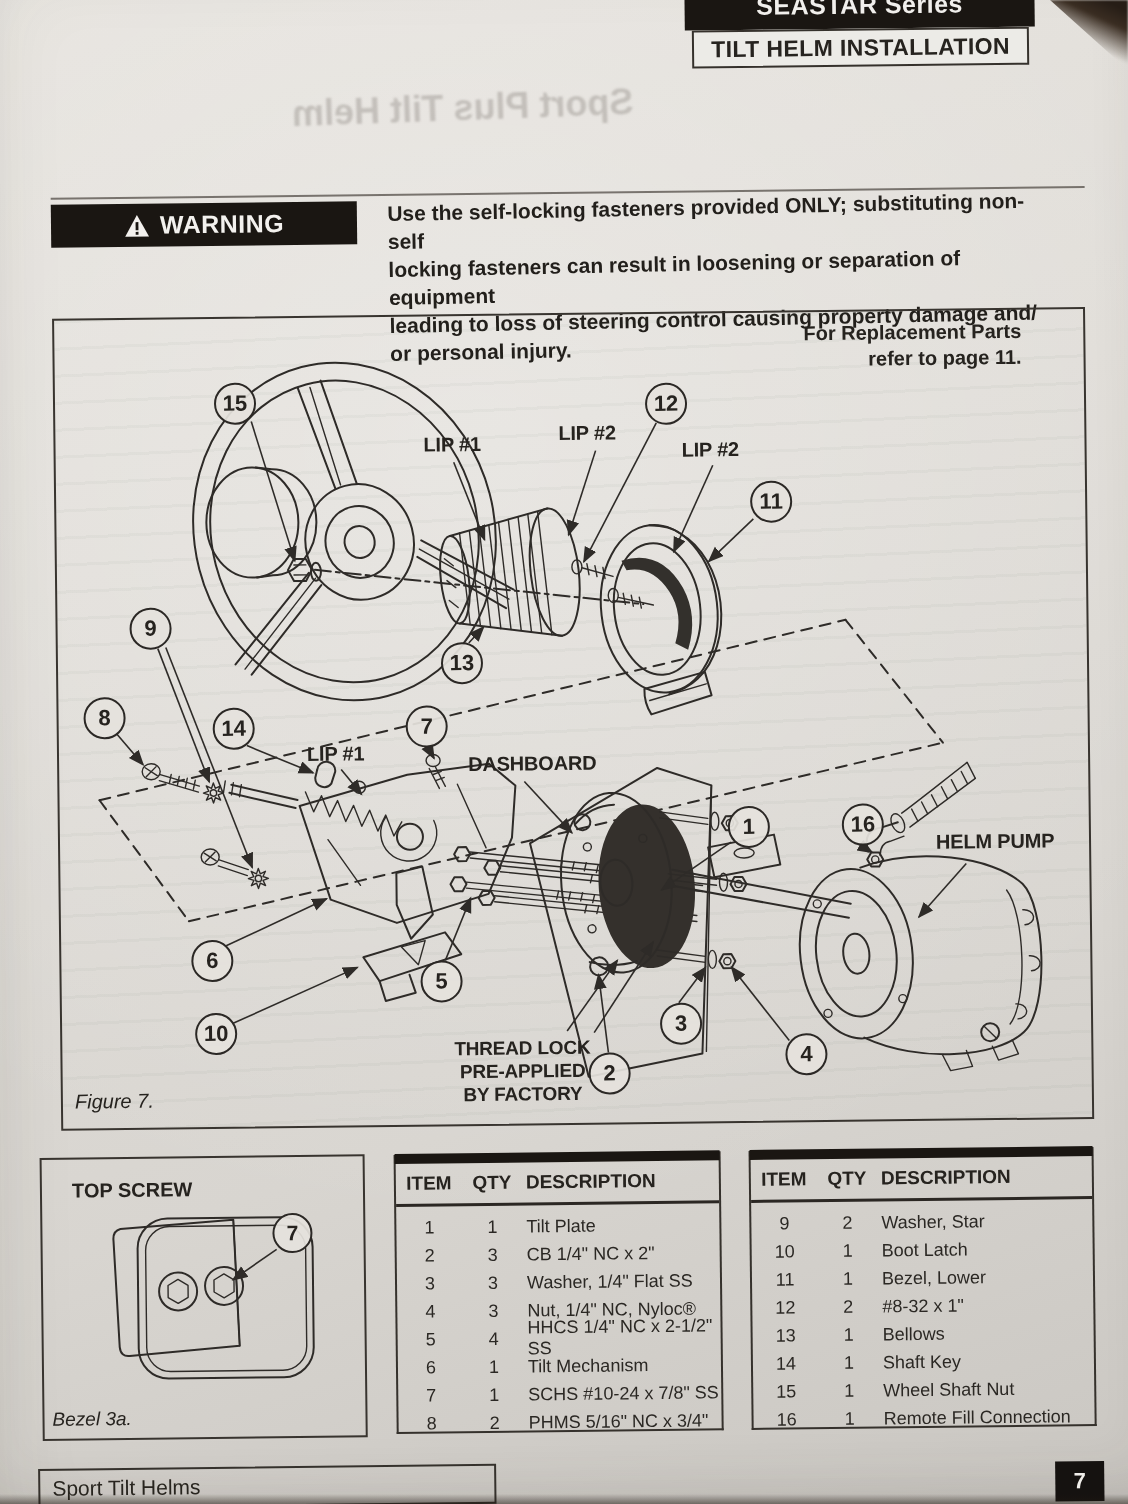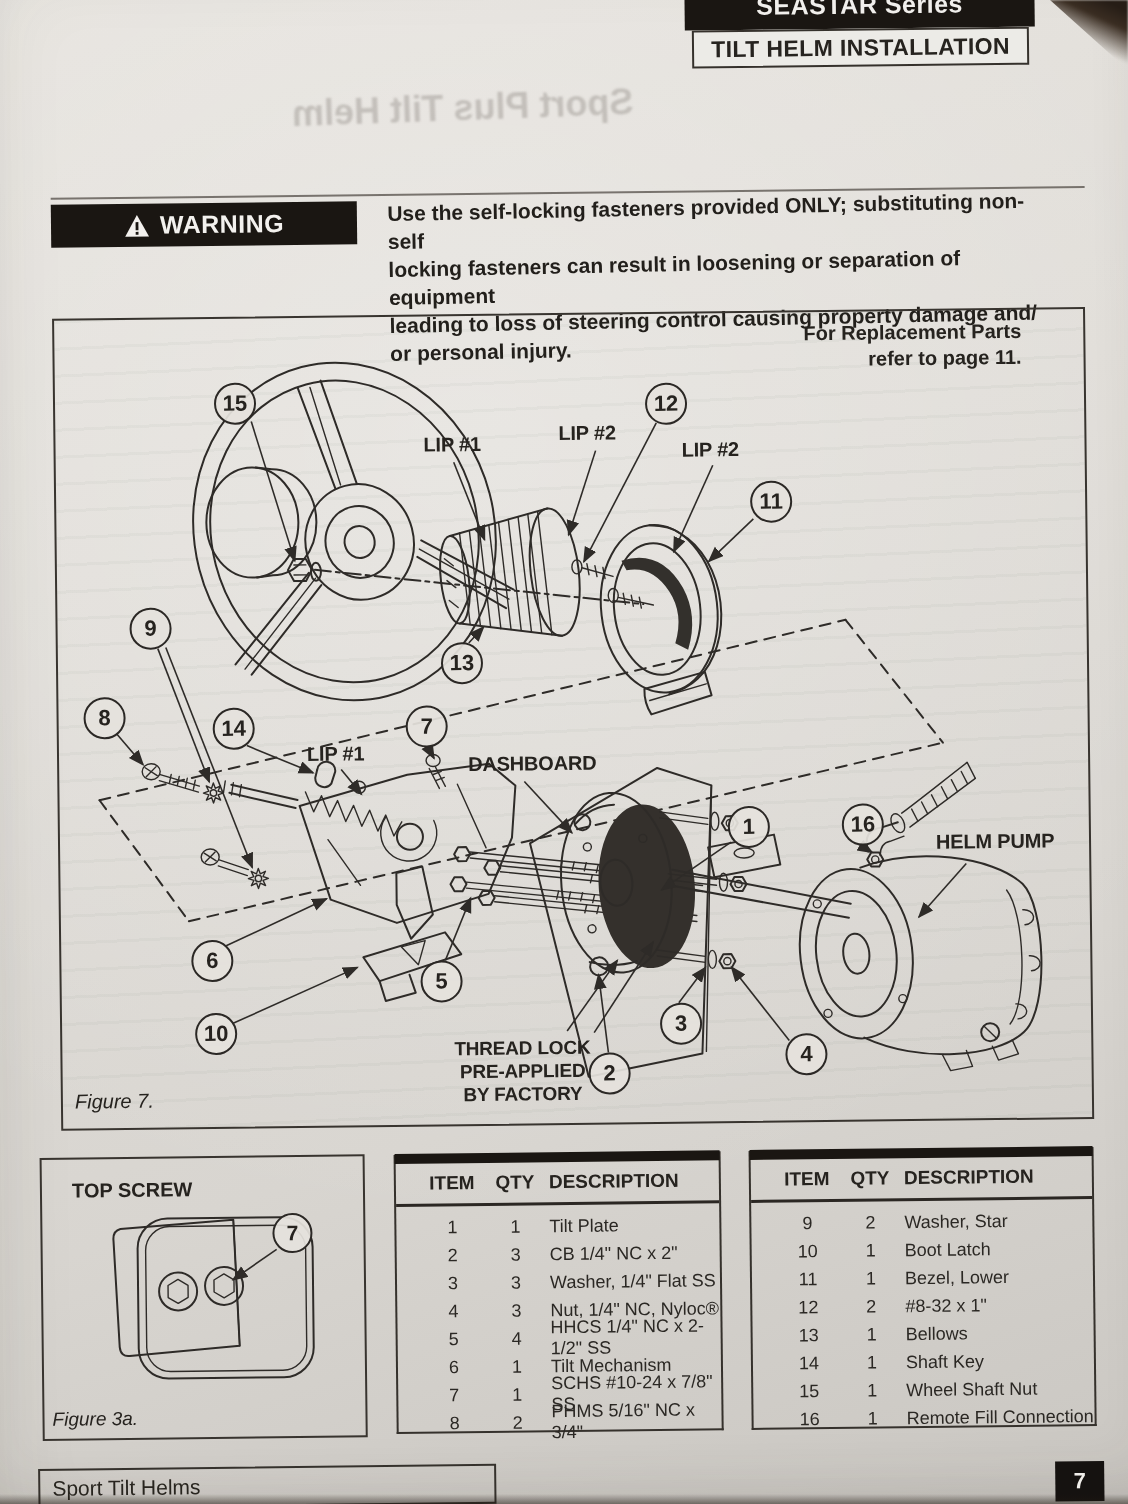--- a/index.html
+++ b/index.html
@@ -61,21 +61,21 @@
   .fig3a .callout{width:40px;height:40px;font-size:21px;left:230px;top:56px;}
 
   
   .ptable{position:absolute;top:1153px;border:2px solid #35312c;border-top:none;background:transparent;box-sizing:border-box;}
   .ptable.t0{left:389px;width:327px;height:279px;}
   .ptable.t1{left:744px;width:345px;height:279px;}
   .ptable-topbar{height:10px;background:#1a1612;margin:-1px -1px 0 -1px;}
   .ptable-head{display:flex;align-items:center;height:40px;border-bottom:3px solid #2b2723;font-weight:700;font-size:19px;}
   .ptable-body{padding-top:7px;}
   .ptr{display:flex;align-items:center;height:28px;font-size:18px;color:#2b2824;}
-  .c0{width:66px;text-align:center;padding-left:23px;}
+  .c0{width:66px;text-align:center;}
   .c1{width:60px;text-align:center;}
   .c2{flex:1;text-align:left;padding-left:4px;}
   .ptable-head .c2{padding-left:4px;}
 
   
   .footer-box{position:absolute;left:30px;top:1463px;width:458px;height:40px;border:2px solid #35312c;
     display:flex;align-items:center;box-sizing:border-box;}
   .footer-box span{font-size:21px;padding-left:12px;color:#28251f;}
   .page-num{position:absolute;left:1047px;top:1467px;width:49px;height:40px;background:#151210;
     display:flex;align-items:center;justify-content:center;}
@@ -432,21 +432,21 @@
       <path class="ln" d="M78,70 Q70,72 71,82 L76,188 Q77,198 86,197 L196,188 L191,62 Z"></path>
       <line class="ln thin" x1="191" y1="62" x2="196" y2="188"></line>
       <circle class="ln" cx="135" cy="133" r="19"></circle>
       <polygon class="ln thin" points="135,121 145,127 145,139 135,145 125,139 125,127"></polygon>
       <circle class="ln" cx="181" cy="128" r="19"></circle>
       <polygon class="ln thin" points="181,116 191,122 191,134 181,140 171,134 171,122"></polygon>
       <line class="leader" x1="234" y1="92" x2="190" y2="122" marker-end="url(#ah)"></line>
     </svg>
     <div class="top-screw">TOP SCREW</div>
     <div class="callout">7</div>
-    <div class="cap">Figure 3a.</div>
+    <div class="cap">Bezel 3a.</div>
   </div>
 
   <div class="ptable t0">
     <div class="ptable-topbar"></div>
     <div class="ptable-head">
           <div class="c0">ITEM</div>
           <div class="c1">QTY</div>
           <div class="c2">DESCRIPTION</div>
         </div>
     <div class="ptable-body">

